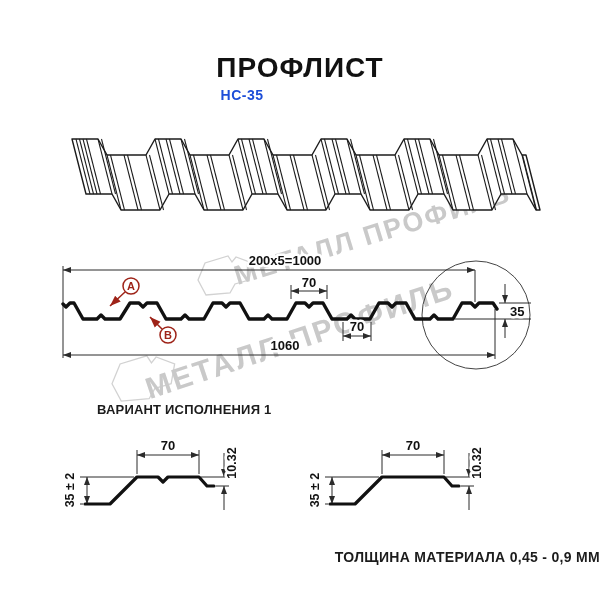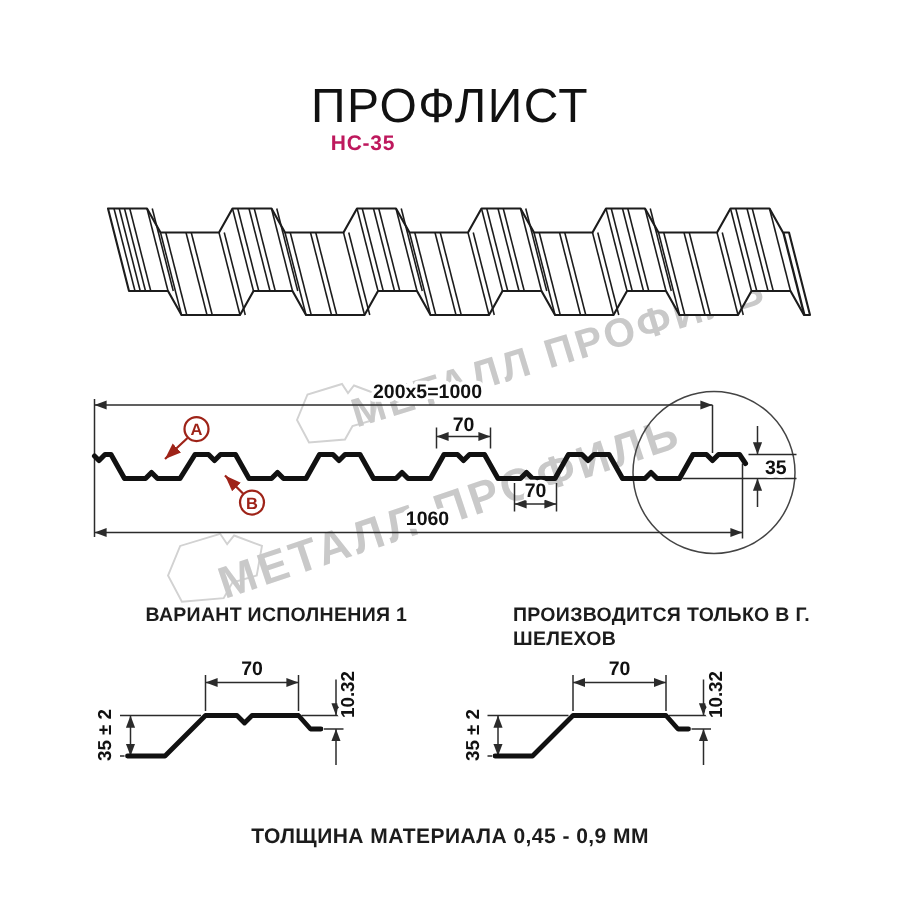--- a/index.html
+++ b/index.html
@@ -1,25 +1,25 @@
 <!DOCTYPE html>
 <html><head>
 <meta charset="utf-8">
 <style>
   html,body{margin:0;padding:0;background:#fff;}
   body{font-family:"Liberation Sans",sans-serif;}
   .stage{position:relative;width:600px;height:600px;background:#fff;overflow:hidden;}
   .title{position:absolute;left:0;top:52px;width:600px;text-align:center;
-         font-size:32px;font-weight:400;letter-spacing:1px;color:#111;}
+         font-size:28px;font-weight:700;letter-spacing:1px;color:#111;}
   .subtitle{position:absolute;left:0;top:87px;width:484px;text-align:center;
-         font-size:14px;font-weight:700;letter-spacing:.5px;color:#be185d;}
+         font-size:14px;font-weight:700;letter-spacing:.5px;color:#1d4ed8;}
   .vtitle{position:absolute;font-size:13px;font-weight:700;color:#1c1c1c;letter-spacing:.2px;line-height:16px;padding-left:32px;}
   .v1{left:65px;top:402px;}
   .v2{left:310px;top:402px;}
-  .footer-note{position:absolute;left:0;top:549px;width:600px;text-align:center;
+  .footer-note{position:absolute;left:0;top:549px;width:600px;text-align:right;
          font-size:14px;font-weight:700;color:#1c1c1c;letter-spacing:.3px;}
   svg{position:absolute;left:0;top:0;}
   svg text{font-family:"Liberation Sans",sans-serif;}
   .dim{font-size:13px;font-weight:700;fill:#111;paint-order:stroke;stroke:#fff;stroke-width:5px;stroke-linejoin:round;}
   .dimsm{font-size:12.5px;font-weight:700;fill:#111;paint-order:stroke;stroke:#fff;stroke-width:5px;stroke-linejoin:round;}
   .dl{stroke:#2b2b2b;stroke-width:1;fill:none;}
   .prof{stroke:#111;stroke-width:3.4;fill:none;stroke-linejoin:round;stroke-linecap:round;}
   .vprof{stroke:#111;stroke-width:3.2;fill:none;stroke-linejoin:round;stroke-linecap:round;}
   .wmtext{fill:#c9c9c9;font-weight:700;}
   .callout{stroke:#9e2318;fill:none;stroke-width:1.5;}
@@ -194,17 +194,16 @@
       <text class="dimsm" transform="rotate(-90 481 463)" x="481" y="463" text-anchor="middle">10.32</text>
       <text class="dimsm" transform="rotate(-90 319 490)" x="319" y="490" text-anchor="middle">35 ± 2</text>
     </g>
   </svg>
 
   <div class="title">ПРОФЛИСТ</div>
   <div class="subtitle">НС-35</div>
 
   <div class="vtitle v1">ВАРИАНТ ИСПОЛНЕНИЯ 1</div>
   <div class="vtitle v2">
-    <div>ПРОИЗВОДИТСЯ ТОЛЬКО В Г. ШЕЛЕХОВ</div>
   </div>
 
   <div class="footer-note">ТОЛЩИНА МАТЕРИАЛА 0,45 - 0,9 ММ</div>
 </div>
 
 </body></html>

